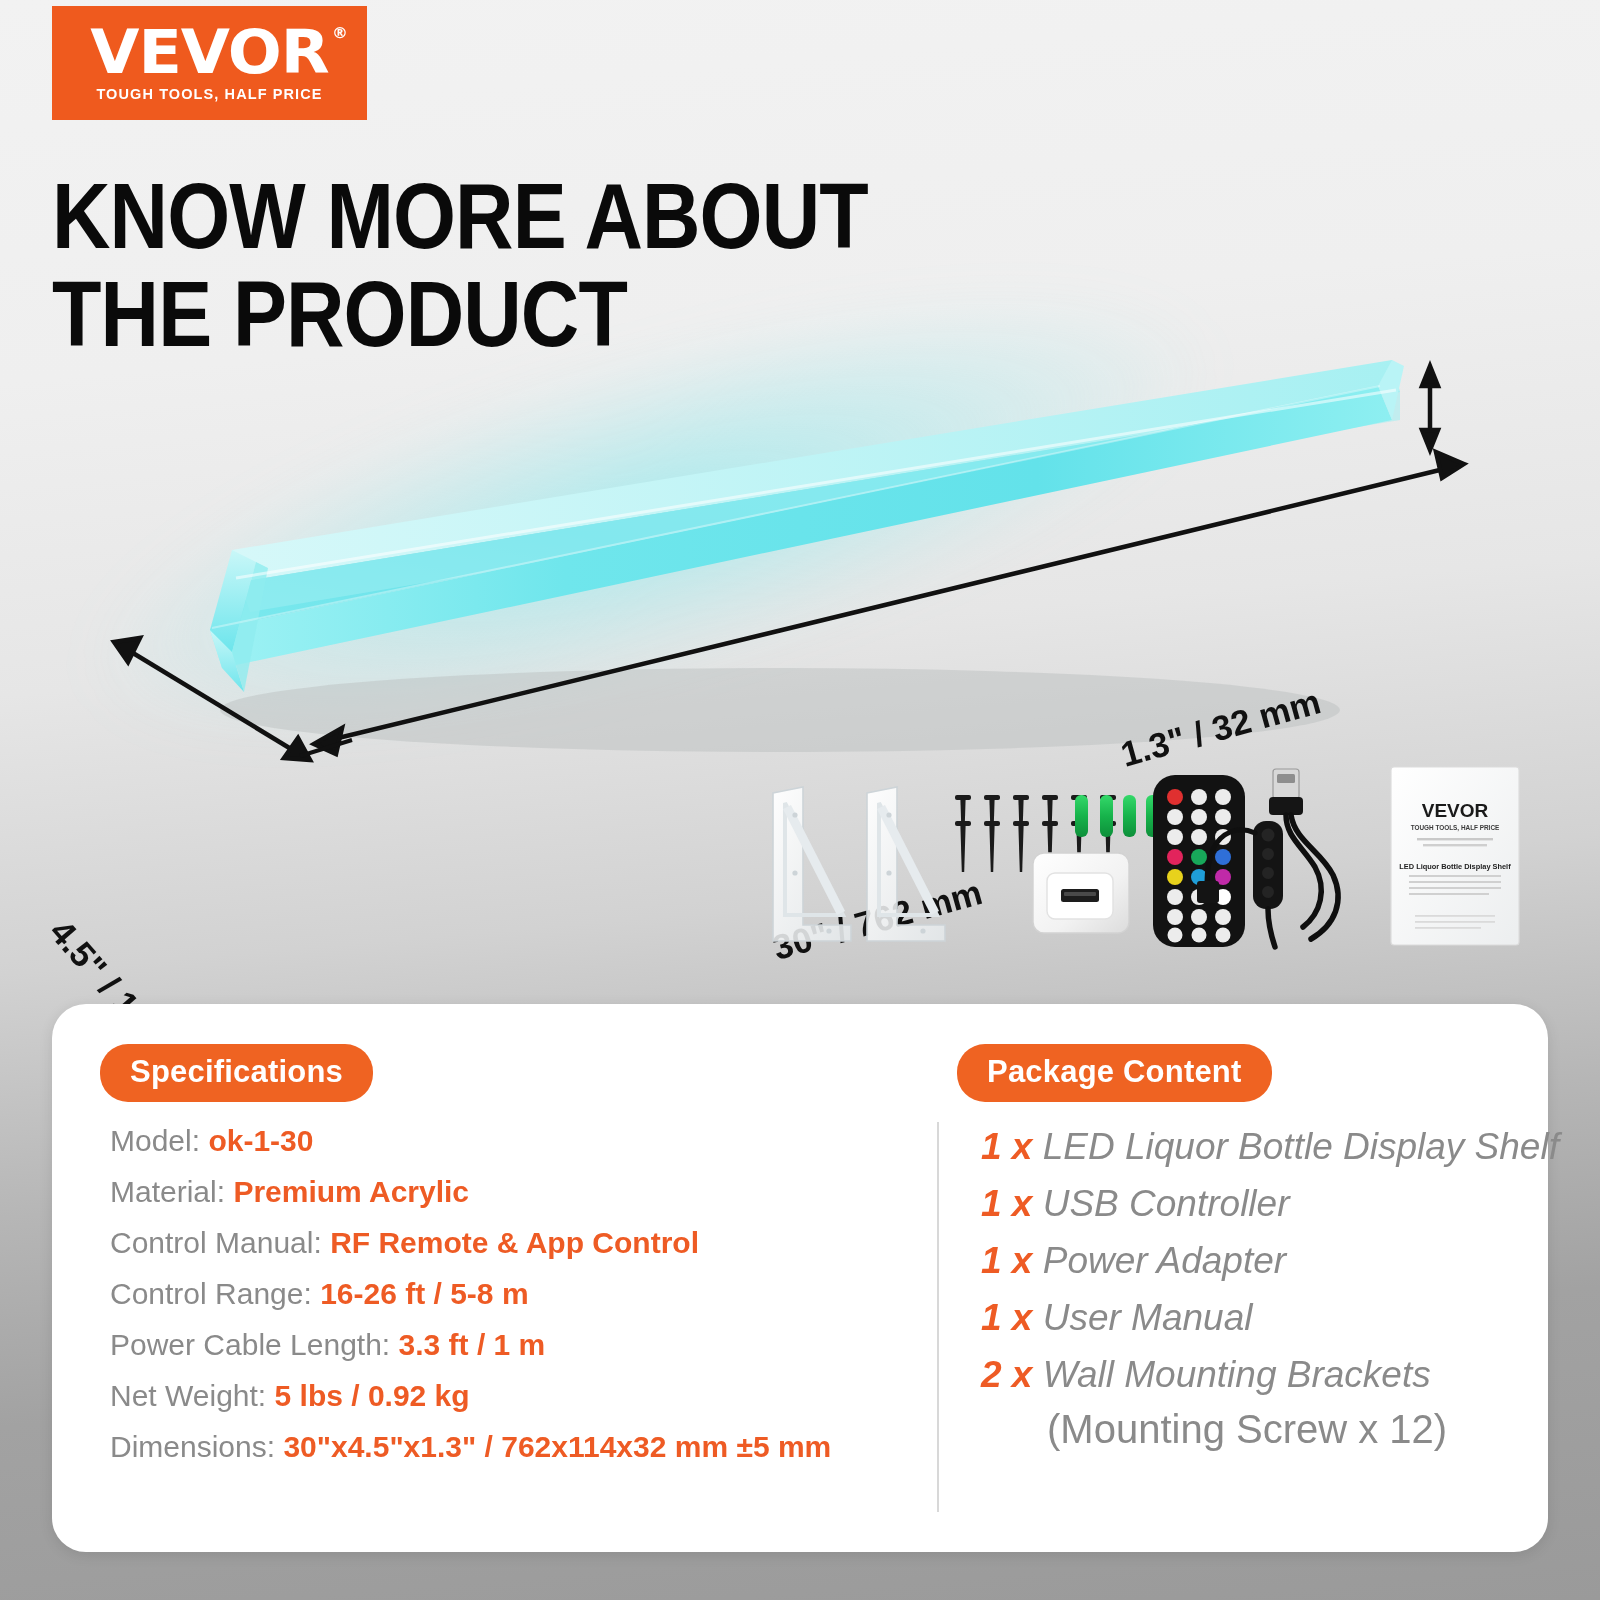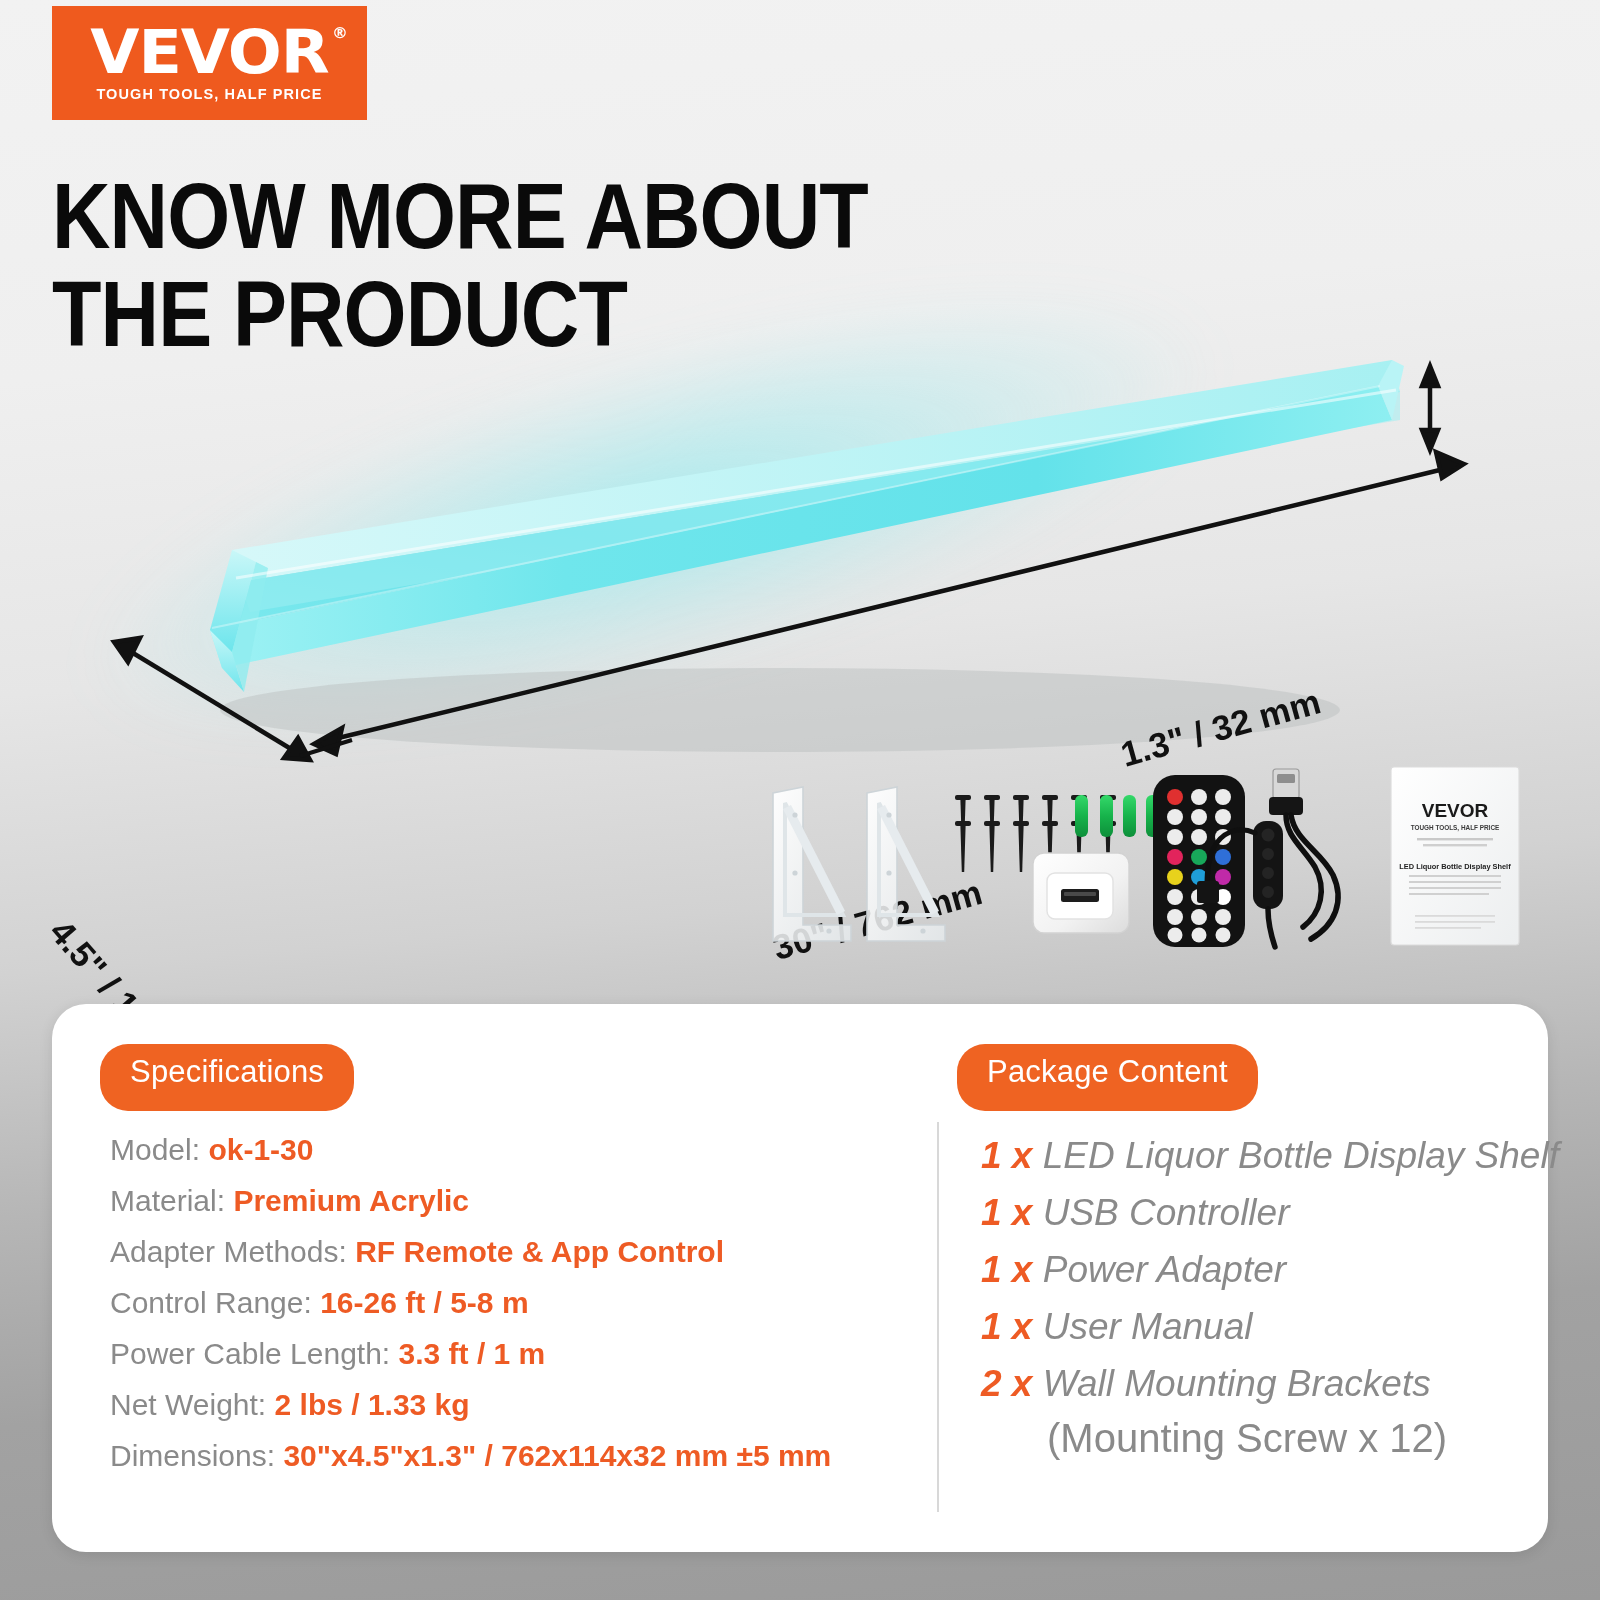--- a/index.html
+++ b/index.html
@@ -43,22 +43,22 @@
 
   
   .acc{position:absolute;left:755px;top:755px;width:790px;height:200px;}
 
   
   .card{position:absolute;left:52px;top:1004px;width:1496px;height:548px;background:#fff;
         border-radius:34px;box-shadow:0 3px 14px rgba(0,0,0,.10);}
   .col-left{position:absolute;left:48px;top:40px;width:840px;}
   .col-right{position:absolute;left:905px;top:40px;width:540px;}
   .divider{position:absolute;left:885px;top:118px;width:2px;height:390px;background:#d8d8d8;}
-  .badge{display:inline-block;background:#ef6322;color:#fff;font-weight:400;font-size:31px;
-        padding:10px 30px 21px;border-radius:28px;font-family:"Liberation Sans",sans-serif;
+  .badge{display:inline-block;background:#ef6322;color:#fff;font-weight:700;font-size:31px;
+        padding:10px 30px 12px;border-radius:28px;font-family:"Liberation Sans",sans-serif;
         letter-spacing:.2px;}
   .spec-list{margin-top:24px;}
   .spec-row{font-size:30px;color:#8a8a8a;line-height:1.0;margin:0 0 21px 10px;white-space:nowrap;}
   .spec-row .val{color:#ee5b24;font-weight:700;}
   .pkg-list{margin-top:26px;margin-left:24px;}
   .pkg-row{font-size:37px;color:#8a8a8a;line-height:1.0;margin-bottom:20px;white-space:nowrap;font-style:italic;}
   .pkg-row .qty{color:#ee5b24;font-weight:700;}
   .pkg-note{font-size:40px;color:#8a8a8a;margin-left:66px;margin-top:-6px;}
 </style>
 </head>
@@ -346,34 +346,34 @@
       <div class="spec-list">
         <div class="spec-row">
           <span>Model:</span>
           <span class="val">ok-1-30</span>
         </div>
         <div class="spec-row">
           <span>Material:</span>
           <span class="val">Premium Acrylic</span>
         </div>
         <div class="spec-row">
-          <span>Adapter Methods:</span>
+          <span>Control Manual:</span>
           <span class="val">RF Remote &amp; App Control</span>
         </div>
         <div class="spec-row">
           <span>Control Range:</span>
           <span class="val">16-26 ft / 5-8 m</span>
         </div>
         <div class="spec-row">
           <span>Power Cable Length:</span>
           <span class="val">3.3 ft / 1 m</span>
         </div>
         <div class="spec-row">
           <span>Net Weight:</span>
-          <span class="val">2 lbs / 1.33 kg</span>
+          <span class="val">5 lbs / 0.92 kg</span>
         </div>
         <div class="spec-row">
           <span>Dimensions:</span>
           <span class="val">30"x4.5"x1.3" / 762x114x32 mm ±5 mm</span>
         </div>
       </div>
     </div>
 
     <div class="col-right">
       <div class="badge">Package Content</div>

